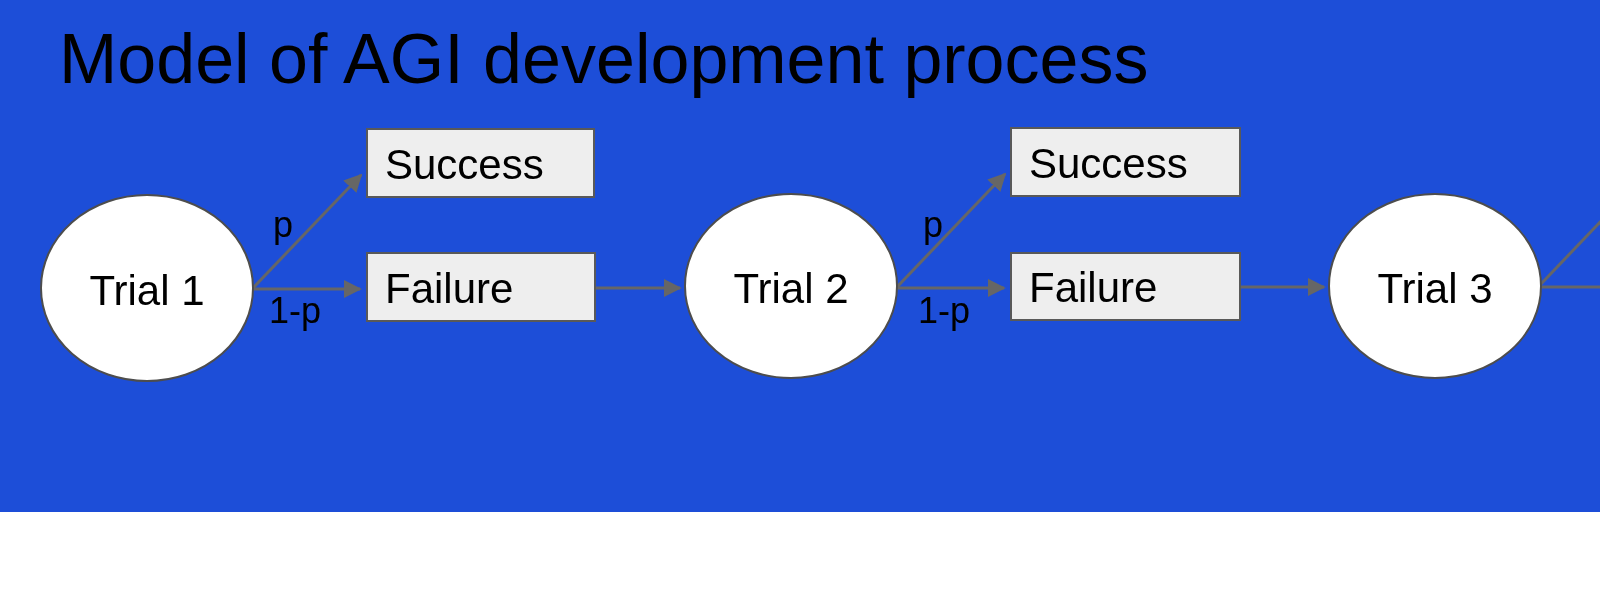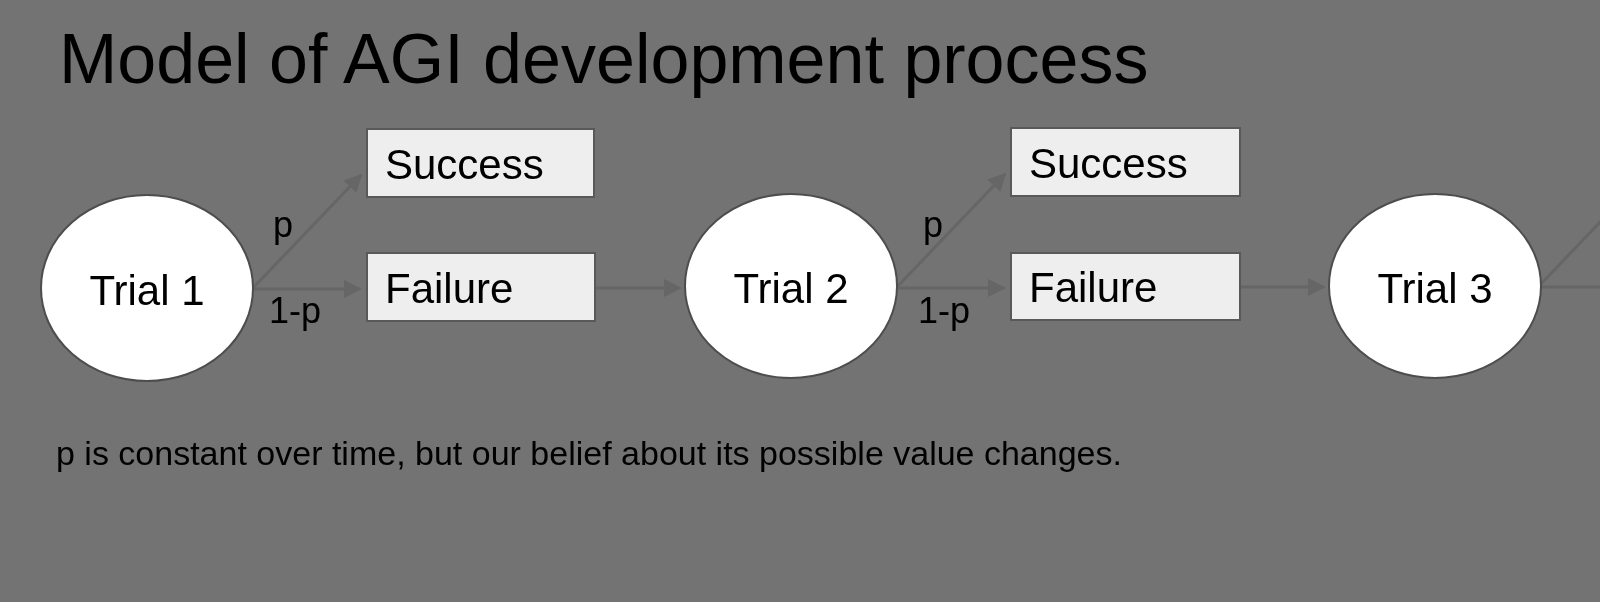--- a/index.html
+++ b/index.html
@@ -1,21 +1,21 @@
 <!DOCTYPE html>
 <html><head>
 <meta charset="utf-8">
 <style>
   * { margin: 0; padding: 0; box-sizing: border-box; }
   html, body { background: #ffffff; }
   .canvas {
     position: relative;
     width: 1600px;
-    height: 602px;
-    background: #737373;
+    height: 512px;
+    background: #1d4ed8;
     overflow: hidden;
     font-family: "Liberation Sans", sans-serif;
     color: #000000;
   }
   .page-title {
     position: absolute;
     left: 59px;
     top: 24px;
     font-size: 70px;
     line-height: 1;
@@ -98,15 +98,14 @@
 
     <g>
       <line class="flow-line" x1="1540" y1="285" x2="1603" y2="219"></line>
       <line class="flow-line" x1="1540" y1="287" x2="1603" y2="287"></line>
 
       <ellipse class="trial-ellipse" cx="1435" cy="286" rx="106" ry="92"></ellipse>
       <text class="node-label" x="1435" y="288" text-anchor="middle" dominant-baseline="central">Trial 3</text>
     </g>
   </svg>
 
-  <div class="note-line note-1">p is constant over time, but our belief about its possible value changes.</div>
 
 </div>
 
 </body></html>

